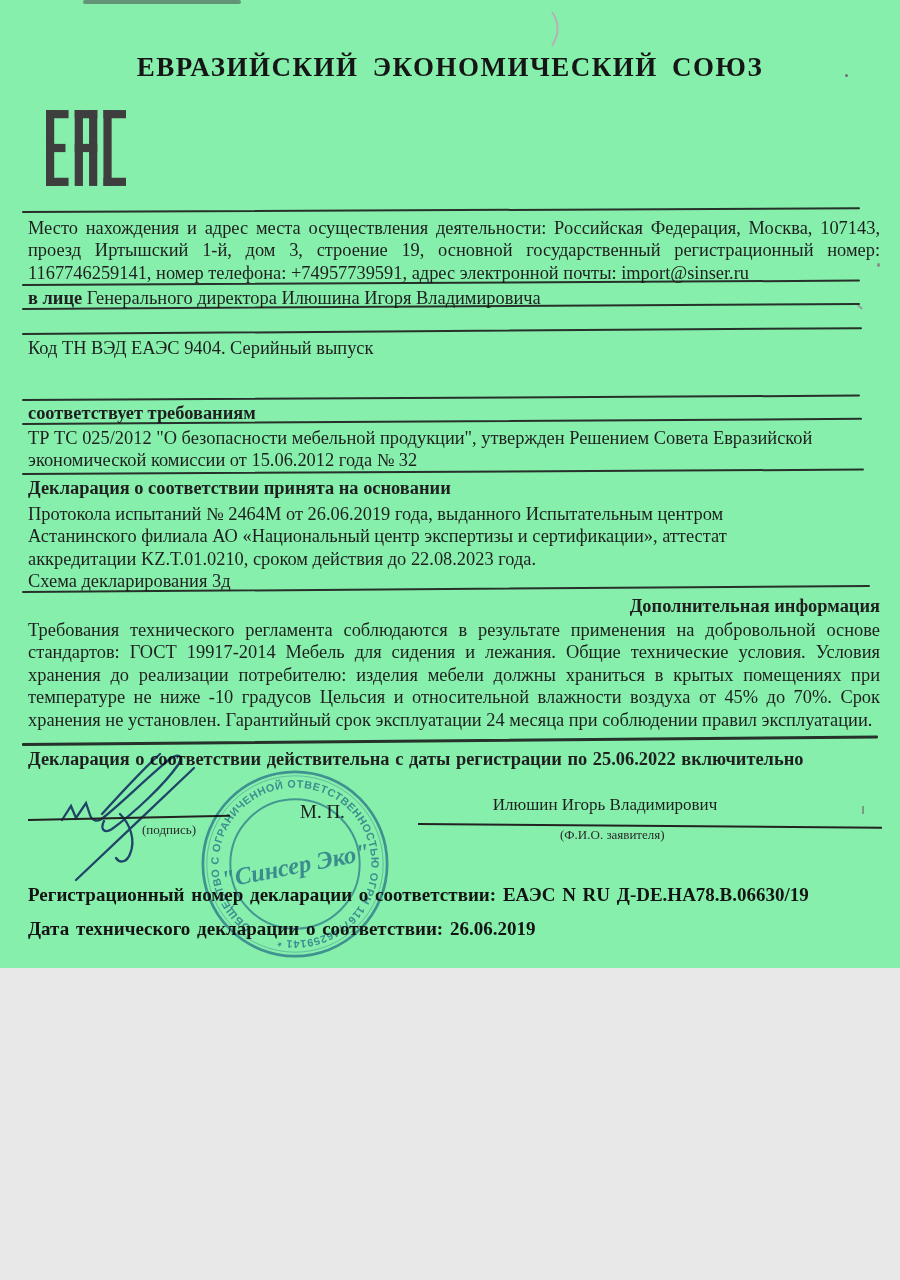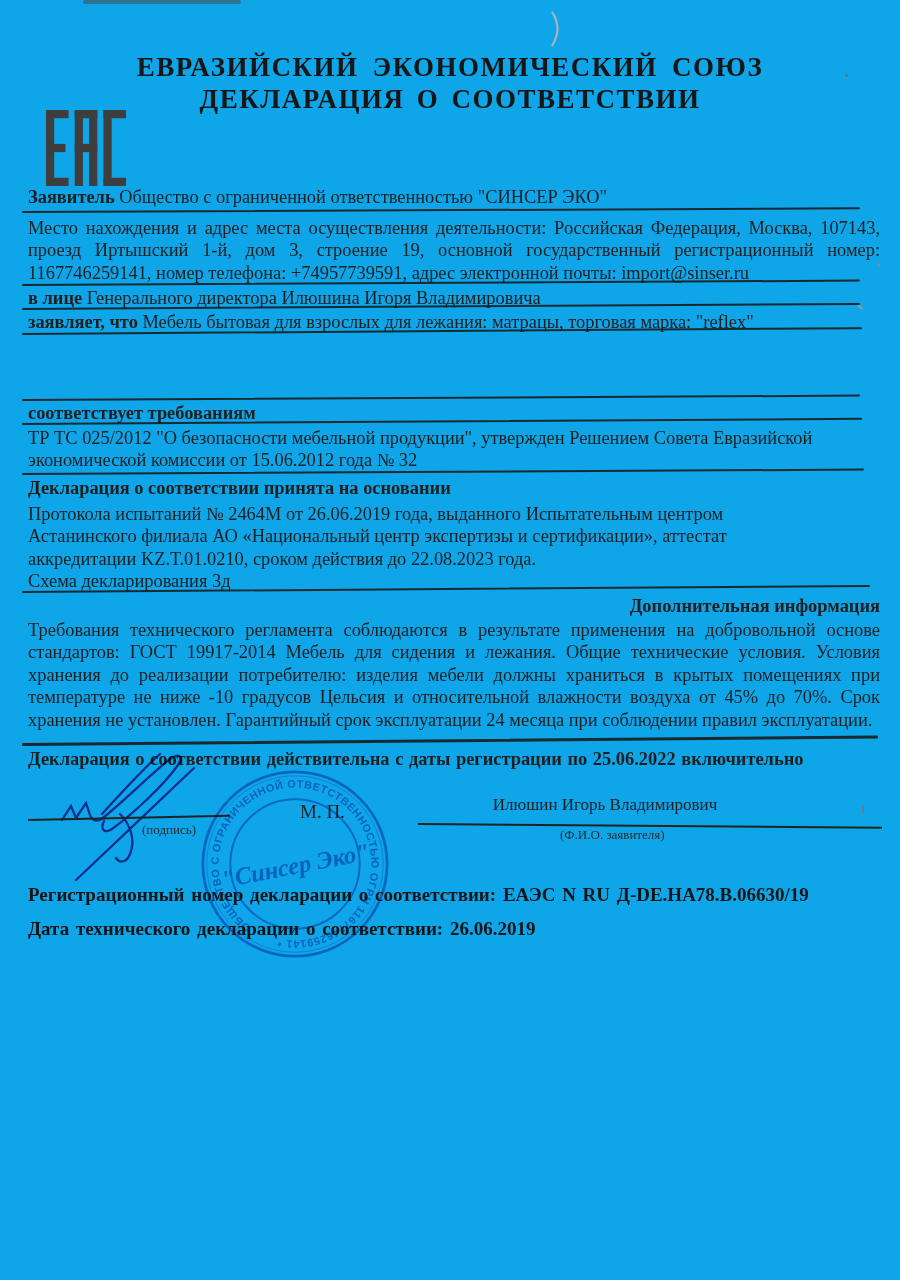--- a/index.html
+++ b/index.html
@@ -1,18 +1,18 @@
 <!DOCTYPE html>
 <html><head>
 <meta charset="utf-8">
 <style>
   html,body{margin:0;padding:0;background:#e8e8e8;}
   .page{
-    position:relative;width:900px;height:1280px;margin:0 auto;
-    background:#0ea5e9;overflow:hidden;
+    position:relative;width:900px;height:968px;margin:0 auto;
+    background:#86efac;overflow:hidden;
     font-family:"Liberation Serif","DejaVu Serif",serif;
     color:#1f1f1f;
   }
   .abs{position:absolute;}
   .title{
     left:0;width:900px;text-align:center;font-weight:bold;
     font-size:27px;letter-spacing:1.5px;word-spacing:6px;color:#161616;
   }
   .row{left:28px;width:852px;font-size:18.4px;line-height:22.4px;}
   .para{text-align:justify;text-align-last:left;}
@@ -36,62 +36,54 @@
   <div class="artifact" style="left:83px;top:0;width:158px;height:4px;background:#4a4a4a;opacity:.55;border-radius:2px;filter:blur(.4px);"></div>
   <svg class="artifact" style="left:549px;top:10px;" width="16" height="38" viewBox="0 0 16 38">
     <path d="M3,2 Q14,18 3,36" stroke="#b3b3b6" stroke-width="2" fill="none"></path>
   </svg>
   <div class="artifact" style="left:845px;top:74px;width:3px;height:3px;background:#6f6f6f;border-radius:50%;"></div>
   <div class="artifact" style="left:877px;top:263px;width:3px;height:4px;background:#8a8a8a;border-radius:50%;"></div>
   <div class="artifact" style="left:857px;top:306px;width:6px;height:2px;background:#9a9a9a;transform:rotate(40deg);"></div>
   <div class="artifact" style="left:862px;top:806px;width:2px;height:8px;background:#777;opacity:.7;"></div>
 
   <div class="abs title" style="top:52px;">ЕВРАЗИЙСКИЙ ЭКОНОМИЧЕСКИЙ СОЮЗ</div>
-  <div class="abs title" style="top:84px;word-spacing:4px;">ДЕКЛАРАЦИЯ О СООТВЕТСТВИИ</div>
 
   <svg class="abs" style="left:46px;top:110px;" width="80" height="76" viewBox="0 0 78 74">
     <g fill="#3e3e3e">
       <rect x="0" y="0" width="8" height="74"></rect>
         <rect x="0" y="0" width="22" height="8"></rect>
       <rect x="0" y="33" width="19" height="8"></rect>
         <rect x="0" y="66" width="22" height="8"></rect>
       <rect x="28" y="0" width="8" height="74"></rect>
         <rect x="42" y="0" width="8" height="74"></rect>
       <rect x="28" y="0" width="22" height="8"></rect>
         <rect x="28" y="33" width="22" height="8"></rect>
       <rect x="56" y="0" width="8" height="74"></rect>
         <rect x="56" y="0" width="22" height="8"></rect>
       <rect x="56" y="66" width="22" height="8"></rect>
     </g>
   </svg>
 
-  <div class="abs row" style="top:186px;">
-    <b class="lbl">Заявитель</b>
-    <span>Общество с ограниченной ответственностью "СИНСЕР ЭКО"</span>
-  </div>
   <div class="abs rule" style="top:211px;width:838px;height:2.3px;transform:rotate(-0.25deg);"></div>
 
   <div class="abs row para" style="top:217px;">
     <span>Место нахождения и адрес места осуществления деятельности: Российская Федерация, Москва, 107143, проезд Иртышский 1-й, дом 3, строение 19, основной государственный регистрационный номер: 1167746259141, номер телефона: +74957739591, адрес электронной почты: import@sinser.ru</span>
   </div>
   <div class="abs rule" style="top:284px;width:838px;transform:rotate(-0.3deg);"></div>
 
   <div class="abs row" style="top:287px;">
     <b class="lbl">в лице</b>
     <span>Генерального директора Илюшина Игоря Владимировича</span>
   </div>
   <div class="abs rule" style="top:308px;width:838px;transform:rotate(-0.35deg);"></div>
 
-  <div class="abs row" style="top:311px;">
-    <b class="lbl">заявляет, что</b>
-    <span>Мебель бытовая для взрослых для лежания: матрацы, торговая марка: "reflex"</span>
-  </div>
   <div class="abs rule" style="top:333px;width:840px;height:2.3px;transform:rotate(-0.4deg);"></div>
 
   <div class="abs row" style="top:337px;">
+    <div>Код ТН ВЭД ЕАЭС 9404. Серийный выпуск</div>
   </div>
   <div class="abs rule" style="top:399px;width:838px;transform:rotate(-0.3deg);"></div>
 
   <div class="abs row" style="top:402px;font-weight:bold;"><span>соответствует требованиям</span></div>
   <div class="abs rule" style="top:423px;width:840px;transform:rotate(-0.35deg);"></div>
   <div class="abs row" style="top:427px;width:840px;">
     <span>ТР ТС 025/2012 "О безопасности мебельной продукции", утвержден Решением Совета Евразийской экономической комиссии от 15.06.2012 года № 32</span>
   </div>
   <div class="abs rule" style="top:473px;width:842px;transform:rotate(-0.3deg);"></div>
 

